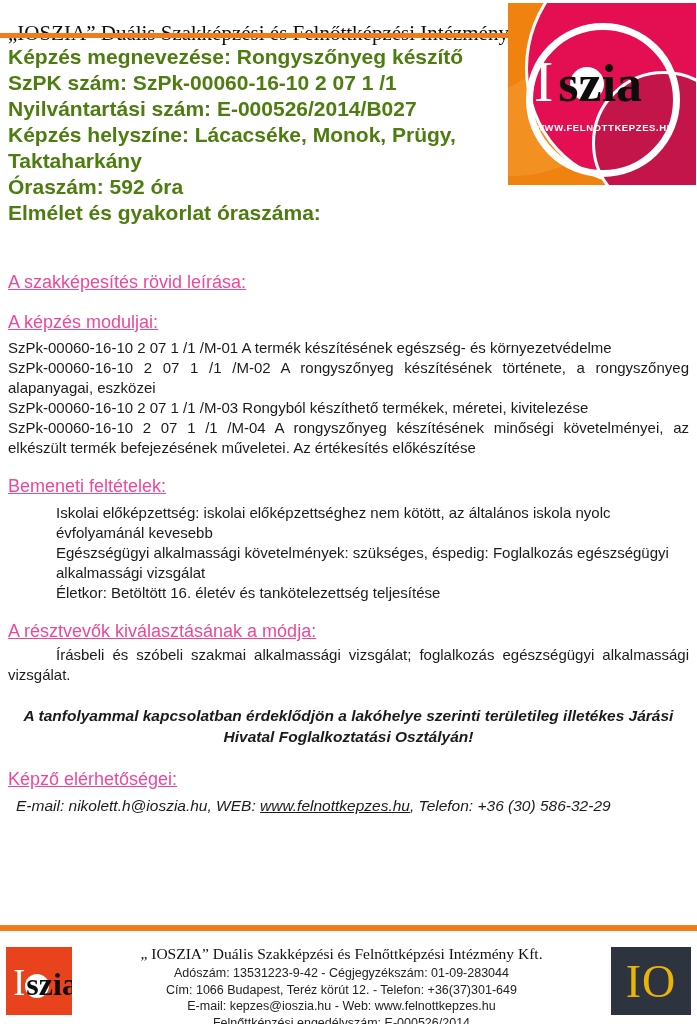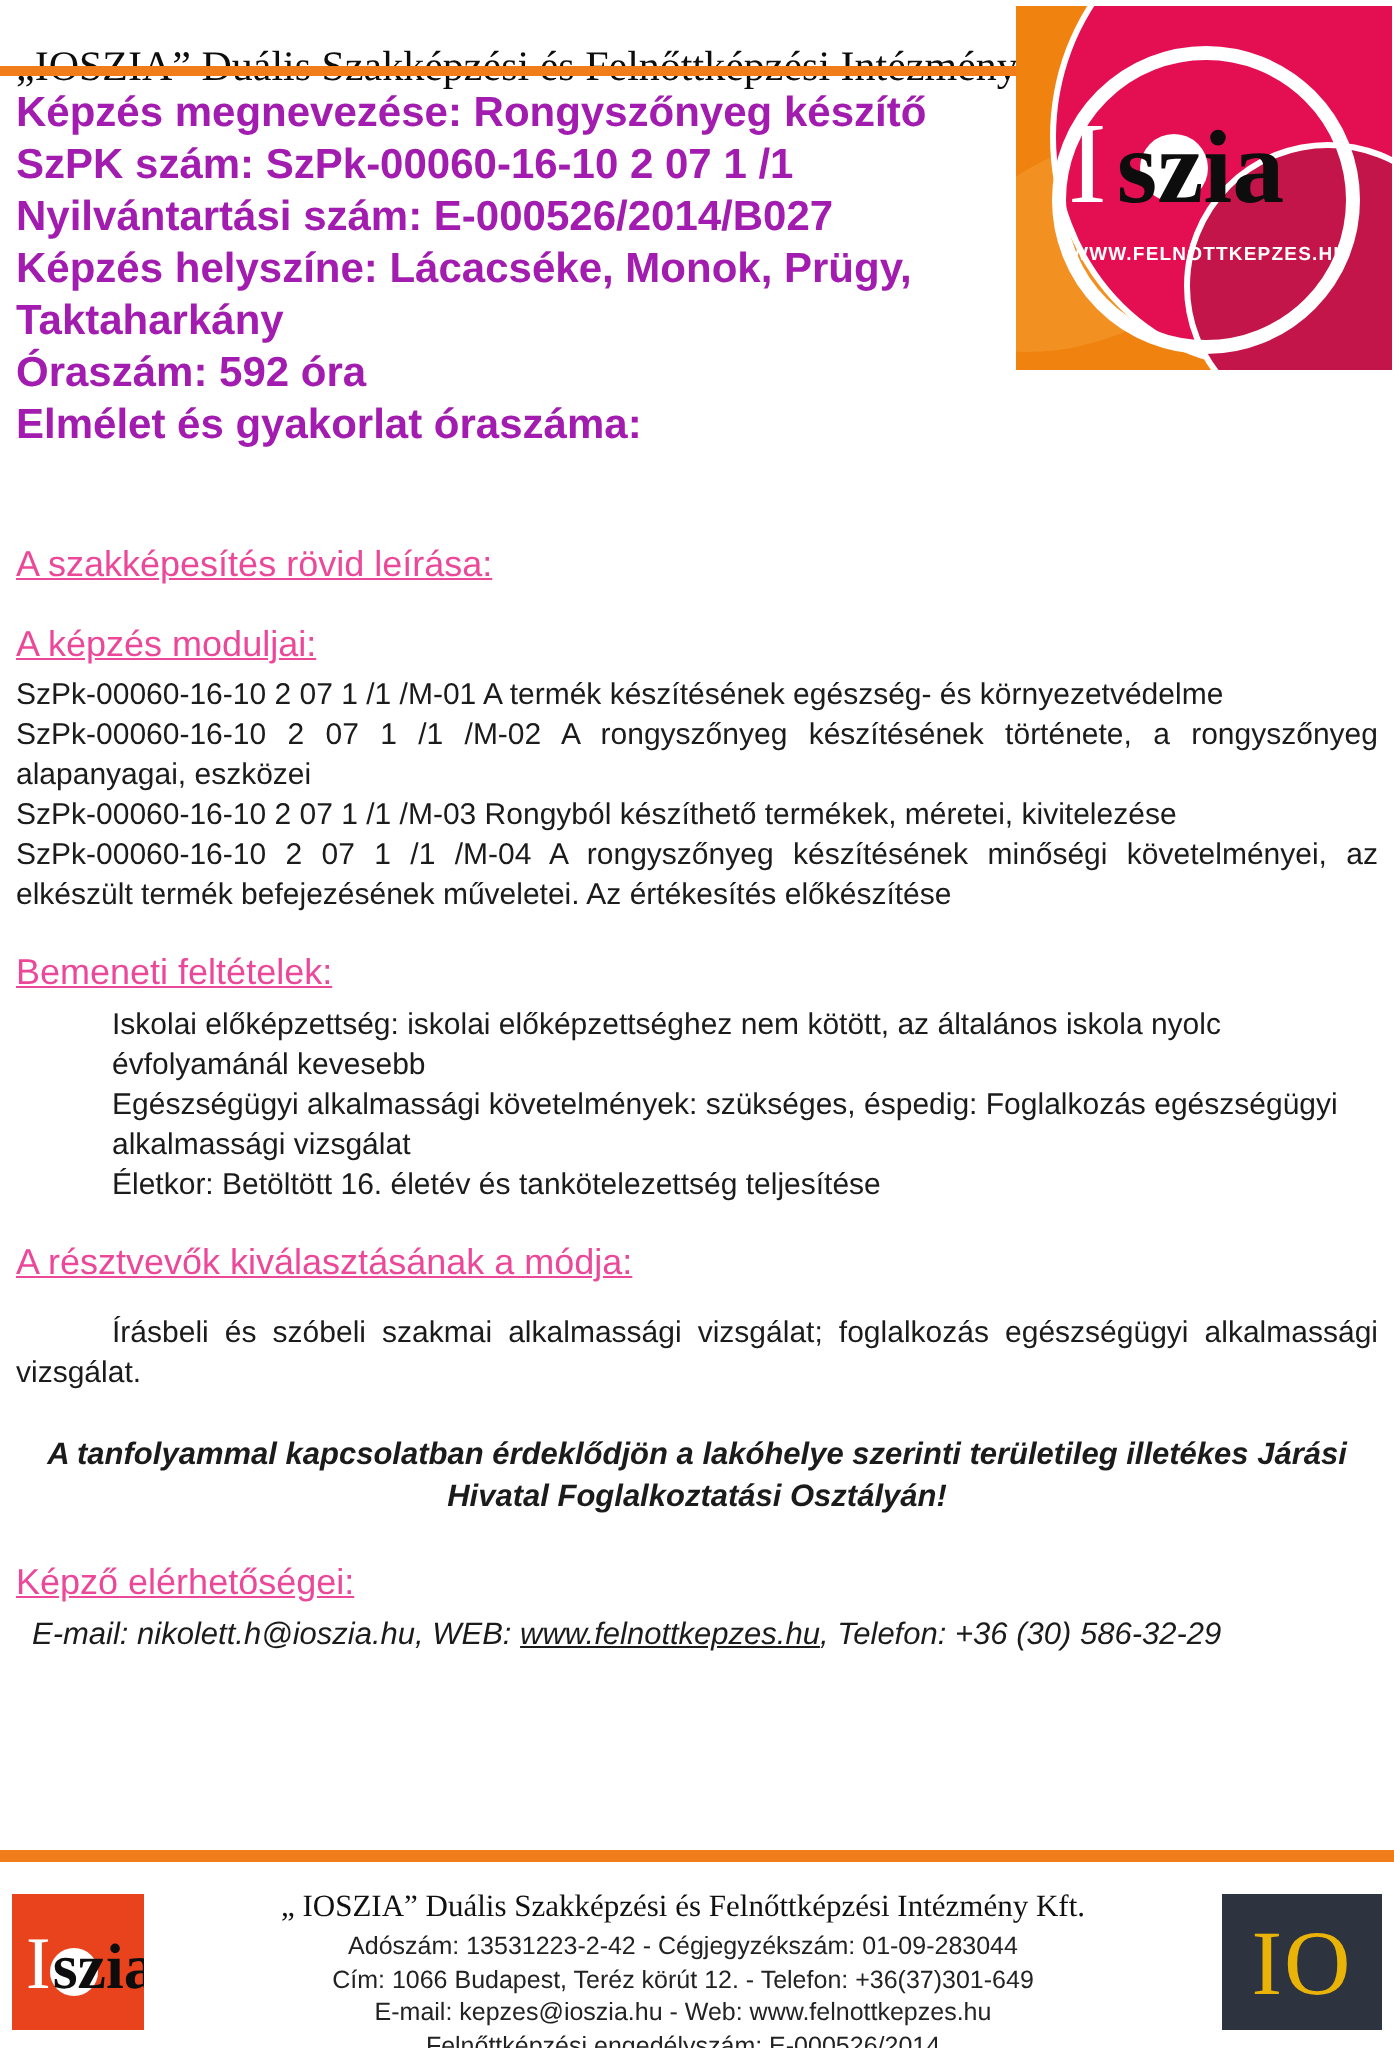--- a/index.html
+++ b/index.html
@@ -18,21 +18,21 @@
     position: absolute; top: 21px; left: 8px;
     font-family: "Liberation Serif", serif;
     font-size: 21px; color: #0d0d0d; white-space: nowrap;
   }
   .top-rule {
     position: absolute; top: 33px; left: 0;
     width: 512px; height: 5px; background: #f07d1a;
   }
   .header-lines {
     position: absolute; top: 44px; left: 8px; width: 505px;
-    font-weight: bold; font-size: 21px; line-height: 26px; color: #a21caf;
+    font-weight: bold; font-size: 21px; line-height: 26px; color: #4d7c0f;
   }
   .header-lines div { white-space: nowrap; }
   .header-lines div.indent { padding-left: 22px; }
 
   
   .logo {
     position: absolute; top: 3px; right: 1px;
     width: 188px; height: 182px;
     background: #f0830f; overflow: hidden;
   }
@@ -81,21 +81,21 @@
   .content p, .content .item { font-size: 15px; line-height: 20px; margin: 0; }
   .just { text-align: justify; }
 
   #leiras-h   { margin-top: 14px; }
   #leiras-p   { margin-top: 9px; }
   #modulok-h  { margin-top: 19px; }
   .modules    { margin-top: 5px; }
   #bemeneti-h { margin-top: 18px; }
   .bemeneti-list { margin: 6px 0 0 48px; padding-right: 8px; }
   #resztvevok-h { margin-top: 18px; }
-  #resztvevok-p { margin-top: 15px; text-indent: 48px; }
+  #resztvevok-p { margin-top: 3px; text-indent: 48px; }
   .notice {
     margin: 20px 12px 0 12px; text-align: center;
     font-size: 15.5px; line-height: 21px; font-weight: bold; font-style: italic;
   }
   #kepzo-h { margin-top: 22px; }
   .contact { margin: 7px 0 0 8px; font-size: 15.5px; white-space: nowrap; font-style: italic; }
   .contact .weblink { text-decoration: underline; color: inherit; }
 
   
   .footer { position: absolute; left: 0; top: 925px; width: 697px; }
@@ -199,21 +199,21 @@
 
     <div class="f-logo-left">
       <div class="fdisc"></div>
       <div class="ftext">
         <span class="fi">I</span><span class="fszia">szia</span>
       </div>
     </div>
 
     <div class="footer-center">
       <div class="footer-company">„ IOSZIA” Duális Szakképzési és Felnőttképzési Intézmény Kft.</div>
-      <div class="footer-line">Adószám: 13531223-2-42 - Cégjegyzékszám: 01-09-283044</div>
+      <div class="footer-line">Adószám: 13531223-9-42 - Cégjegyzékszám: 01-09-283044</div>
       <div class="footer-line">Cím: 1066 Budapest, Teréz körút 12. - Telefon: +36(37)301-649</div>
       <div class="footer-line">E-mail: kepzes@ioszia.hu - Web: www.felnottkepzes.hu</div>
       <div class="footer-line">Felnőttképzési engedélyszám: E-000526/2014</div>
     </div>
 
     <div class="f-logo-right">
       <span class="fio">IO</span>
     </div>
 
   </div>

